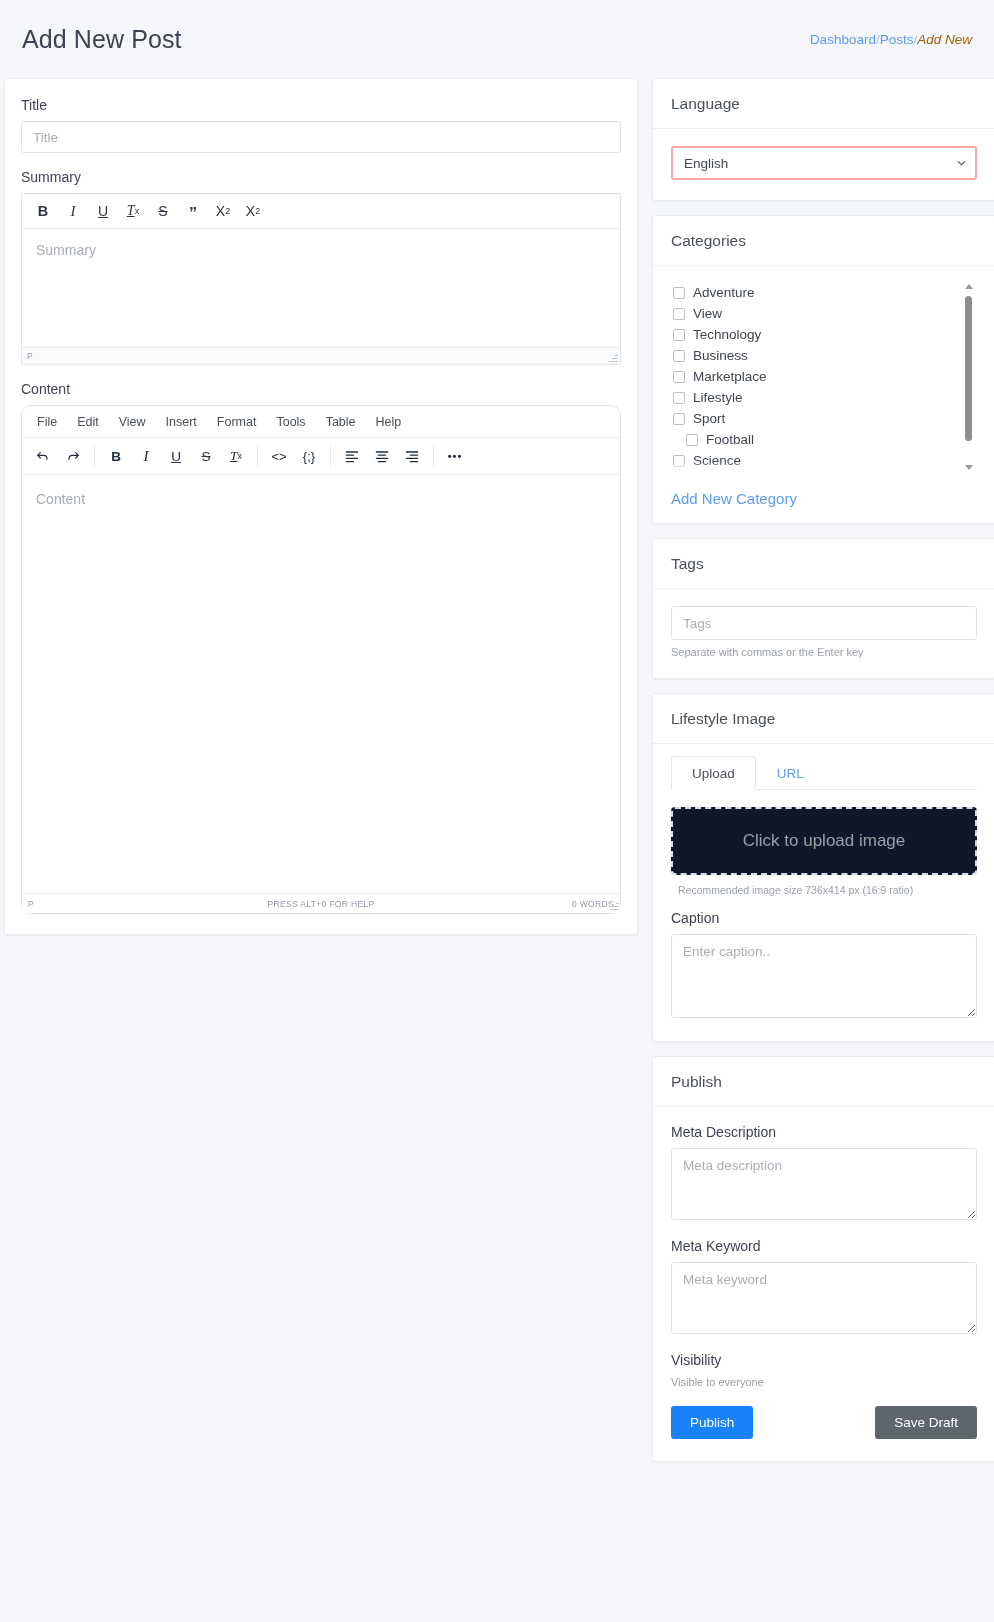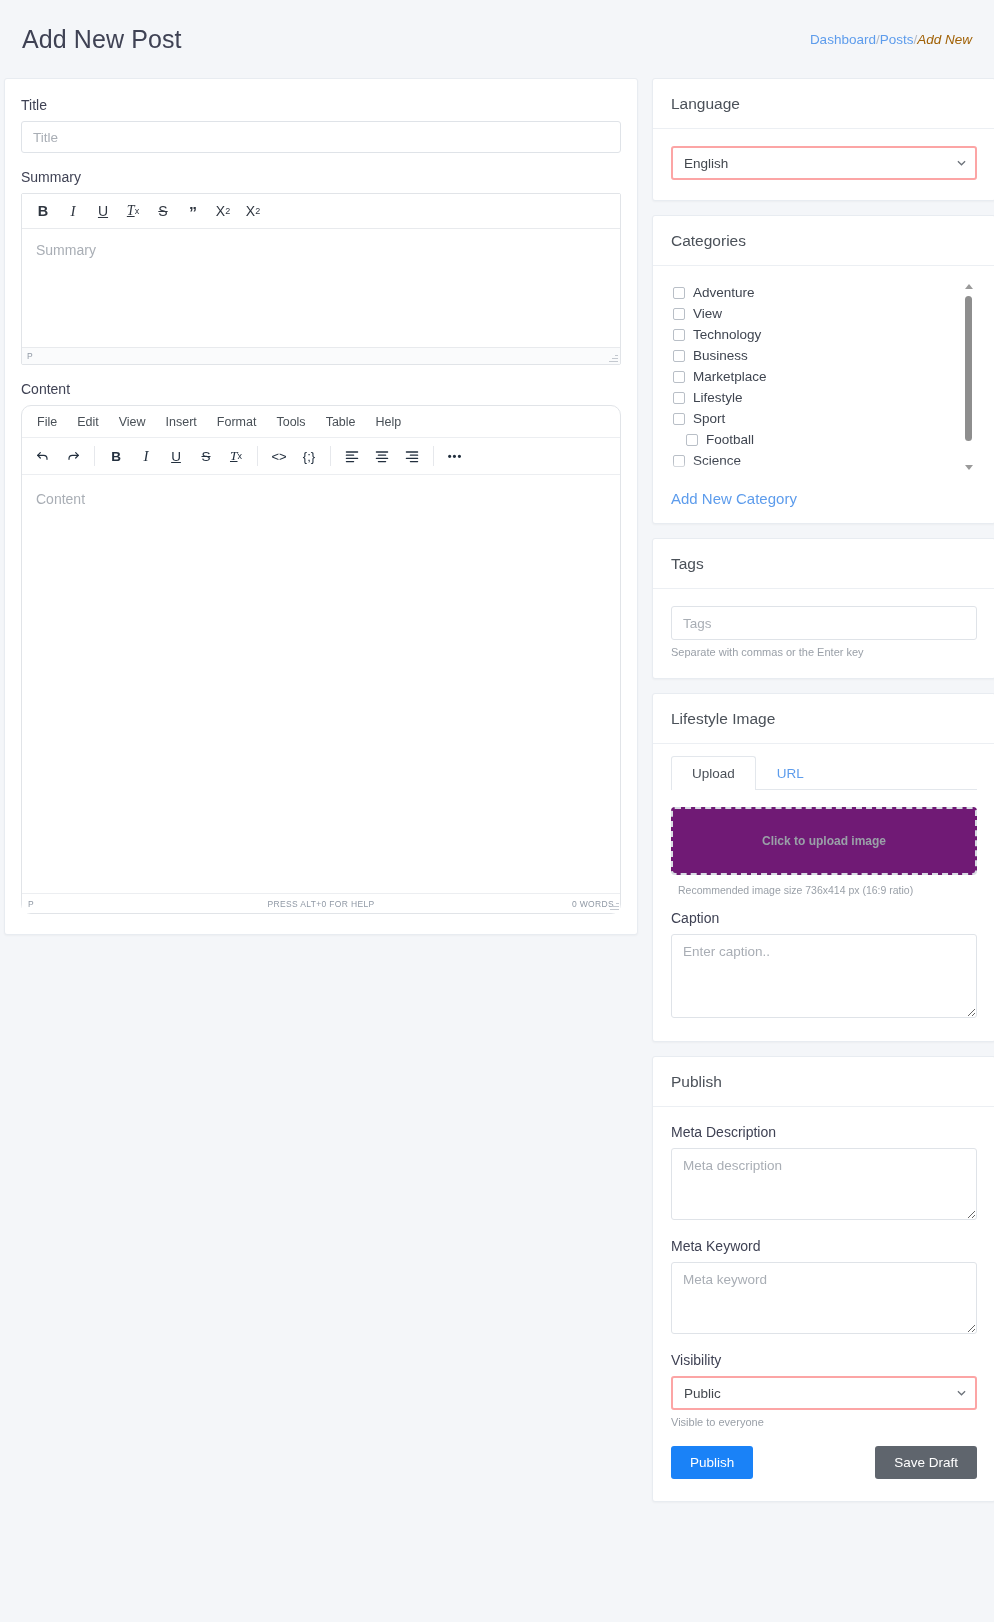--- a/index.html
+++ b/index.html
@@ -332,28 +332,27 @@
   .tab.active {
     color: #4b5159;
     background: #fff;
     border-color: #e3e7ec #e3e7ec #fff;
   }
   .dropzone {
     margin: 17px 0 0 0;
     height: 68px;
     border: 2px dashed #d8dde3;
     border-radius: 4px;
-    background: #701a75;
+    background: #0f172a;
     display: flex;
     align-items: center;
     justify-content: center;
-    font-size: 12px;
+    font-size: 17px;
     color: #9aa0a8;
     cursor: pointer;
-    font-weight: bold;
   }
   .reco {
     font-size: 10.5px;
     color: #9aa0a8;
     margin: 9px 0 0 7px;
     display: block;
   }
   .textarea {
     width: 100%;
     border: 1px solid #dfe3e8;
@@ -619,28 +618,20 @@
     <div class="card">
       <div class="card-head">Publish</div>
       <div class="card-body" style="padding-bottom:22px;">
         <label class="field-label">Meta Description</label>
         <textarea class="textarea" rows="3" style="height: 72px;" placeholder="Meta description"></textarea>
 
         <label class="field-label" style="margin-top:15px;">Meta Keyword</label>
         <textarea class="textarea" rows="3" style="height: 72px;" placeholder="Meta keyword"></textarea>
 
         <label class="field-label" style="margin-top:15px;">Visibility</label>
-        <div class="select-wrap">
-          <select class="select-box">
-            <option>Public</option>
-          </select>
-          <svg class="select-arrow" viewBox="0 0 10 6" fill="none" stroke="#6c727a" stroke-width="1.4">
-            <path d="M1 1l4 4 4-4"></path>
-          </svg>
-        </div>
         <span class="hint">Visible to everyone</span>
 
         <div class="btn-row">
           <button class="btn btn-publish">Publish</button>
           <button class="btn btn-draft">Save Draft</button>
         </div>
       </div>
     </div>
 
   </div>

